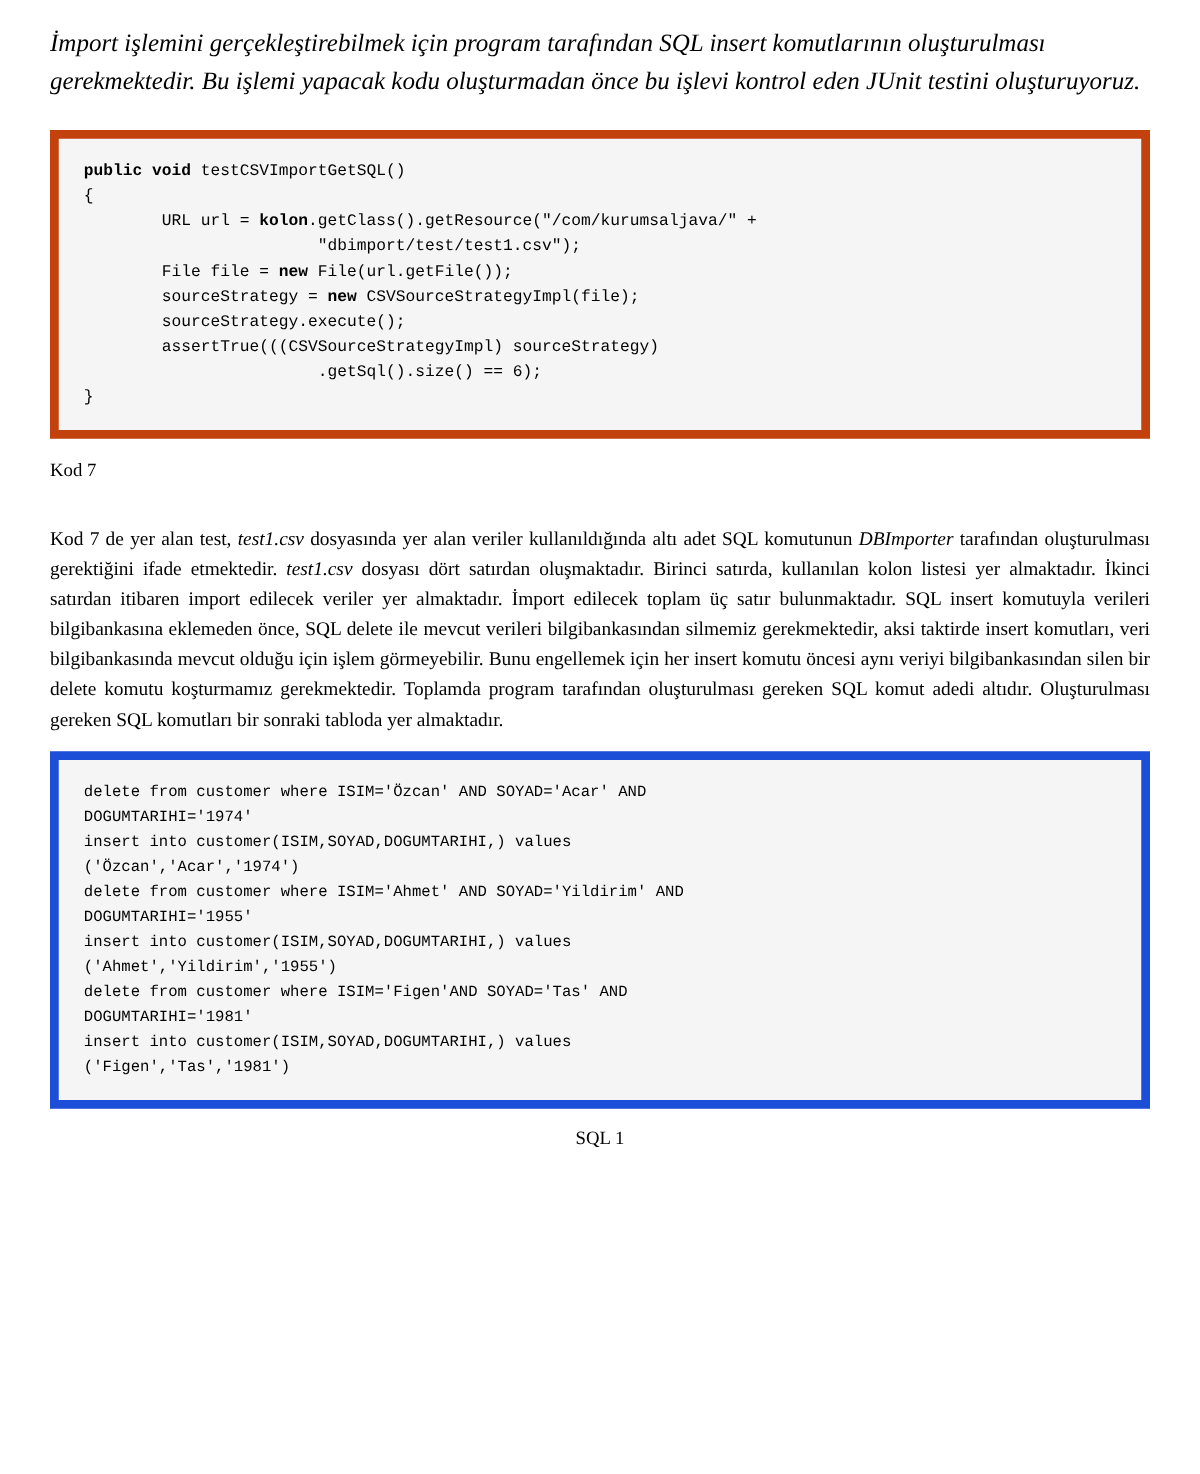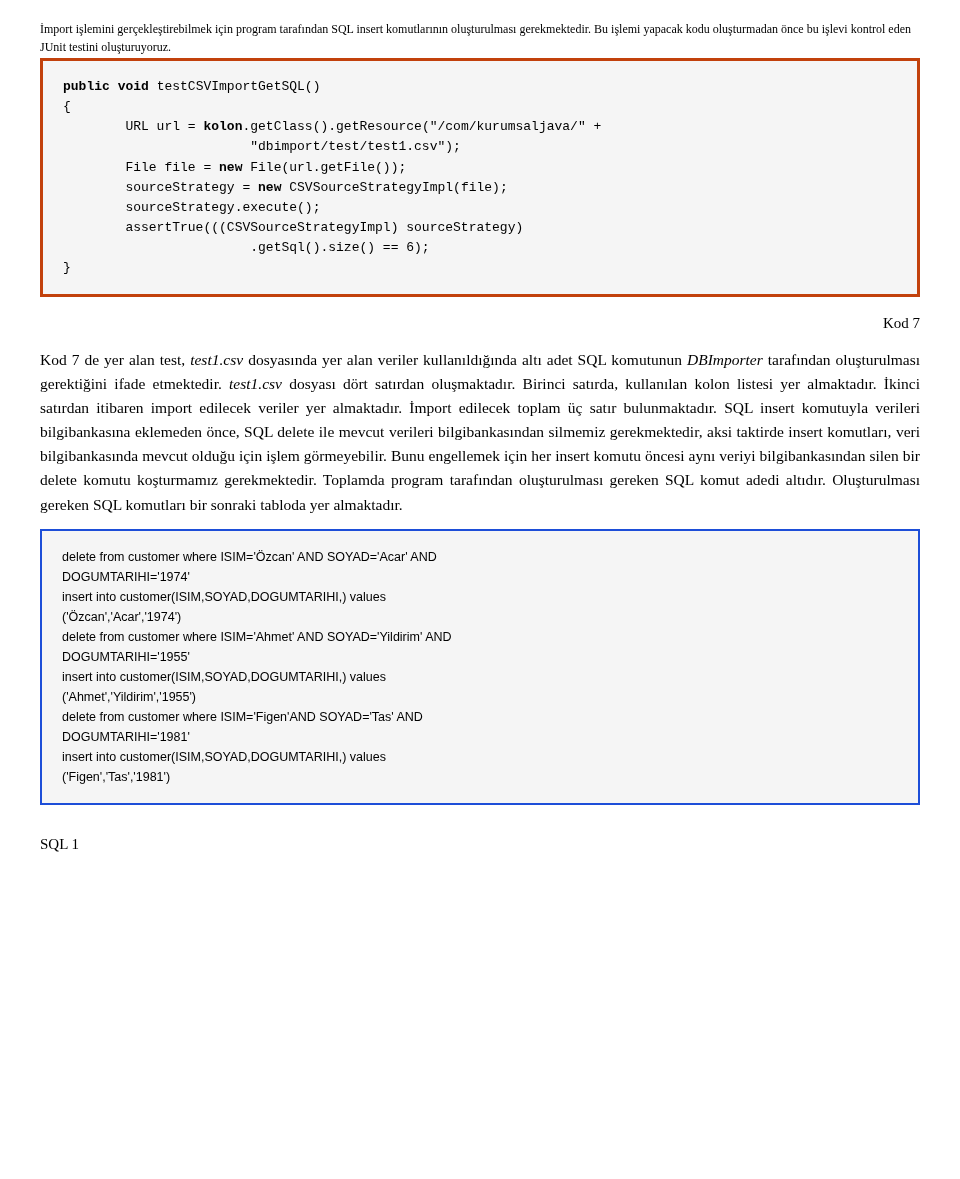--- a/index.html
+++ b/index.html
@@ -6,66 +6,68 @@
     body {
       font-family: 'Times New Roman', Times, serif;
       font-size: 16px;
       color: #000;
       background: #fff;
       padding: 20px 40px;
       max-width: 960px;
     }
 
     .intro-text {
-      font-size: 12px;
+      font-size: 20px;
       line-height: 1.5;
-      margin-bottom: 2px;
+      margin-bottom: 24px;
+      font-style: italic;
     }
 
     .code-block {
       background: #f5f5f5;
-      border: 3px solid #c2410c;
+      border: 7px solid #c2410c;
       font-family: 'Courier New', Courier, monospace;
       font-size: 13px;
       padding: 16px 20px;
       margin-bottom: 18px;
       line-height: 1.55;
       white-space: pre;
     }
 
     .code-block .kw { font-weight: bold; }
 
     .caption {
-      text-align: right;
+      text-align: left;
       font-size: 15px;
       font-weight: normal;
-      margin-bottom: 16px;
+      margin-bottom: 34px;
     }
 
     .body-text {
       font-size: 15.5px;
       line-height: 1.55;
       margin-bottom: 12px;
       text-align: justify;
     }
 
     .body-text em, .italic { }
 
     .sql-block {
       background: #f5f5f5;
-      border: 2px solid #1d4ed8;
-      font-family: Liberation Sans, sans-serif;
+      border: 7px solid #1d4ed8;
+      font-family: Liberation Mono, monospace;
       font-size: 12.5px;
       padding: 16px 20px;
-      margin-bottom: 31px;
+      margin-bottom: 16px;
       line-height: 1.6;
       white-space: pre-wrap;
     }
 
     .sql-caption {
+      text-align: center;
       font-size: 15px;
       margin-top: 4px;
     }
   </style>
 </head>
 <body>
 
 <p class="intro-text">İmport işlemini gerçekleştirebilmek için program tarafından SQL insert komutlarının oluşturulması gerekmektedir. Bu işlemi yapacak kodu oluşturmadan önce bu işlevi kontrol eden JUnit testini oluşturuyoruz.</p>
 
 <div class="code-block"><span class="kw">public</span> <span class="kw">void</span> testCSVImportGetSQL()

